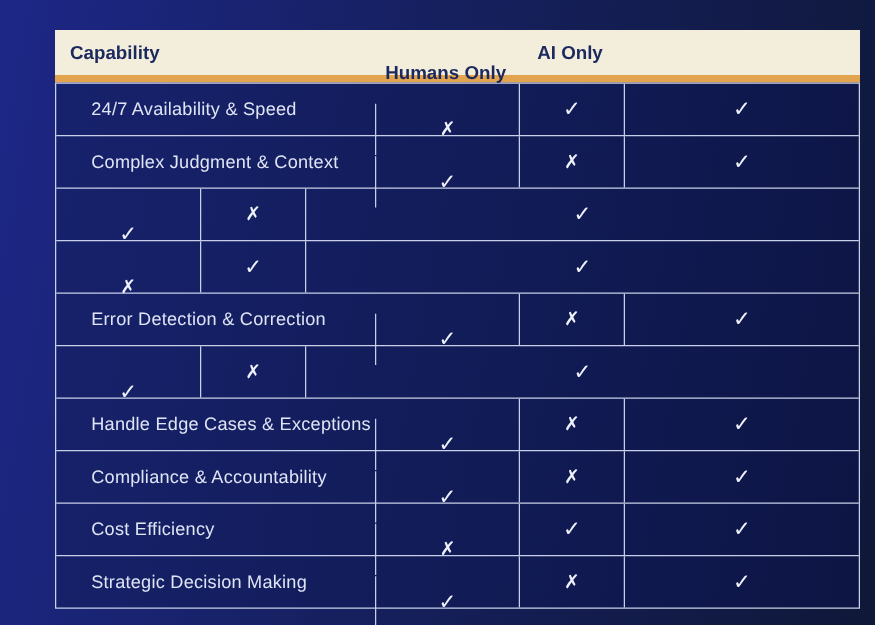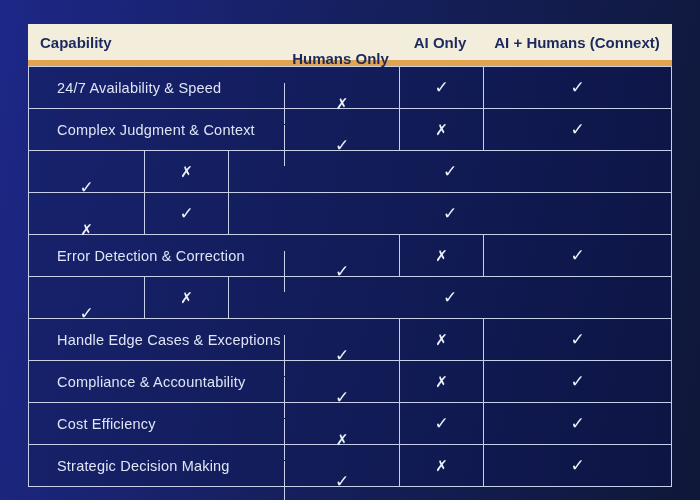--- a/index.html
+++ b/index.html
@@ -5,21 +5,21 @@
   html,body{margin:0;padding:0;}
   .page{
     position:relative;
     width:700px;height:500px;
     overflow:hidden;
     background:linear-gradient(100deg,#1d2787 0%,#16205f 45%,#0f1838 100%);
     font-family:"Liberation Sans","DejaVu Sans",sans-serif;
   }
   .table{
     position:absolute;
-    left:28px;top:24px;
+    left:44px;top:24px;
     width:644px;
     box-sizing:border-box;
   }
   .thead{
     display:flex;
     background:#f3eedc;
     height:36px;
     align-items:center;
   }
   .th{
@@ -79,21 +79,20 @@
 </style>
 </head>
 <body>
 
 <div class="page">
   <div class="table">
     <div class="thead">
       <div class="th col-cap">Capability</div>
       <div class="th col-humans">Humans Only</div>
       <div class="th col-ai">AI Only</div>
-      <div class="th col-connext">AI + Humans (Connext)</div>
     </div>
     <div class="accent-bar"></div>
     <div class="tbody" id="tbody">
         <div class="tr">
           <div class="td col-cap">24/7 Availability &amp; Speed</div>
           <div class="td col-humans">
             <span class="mark cross">✗</span>
           </div>
           <div class="td col-ai">
             <span class="mark check">✓</span>

